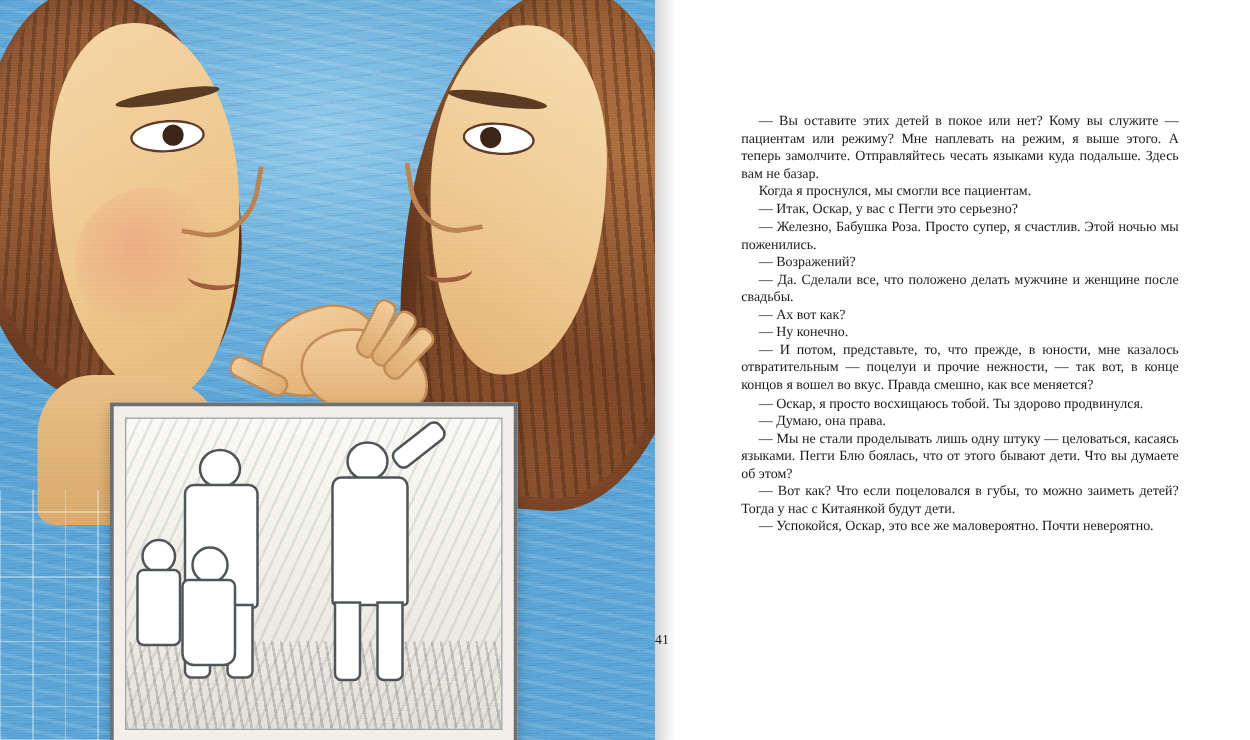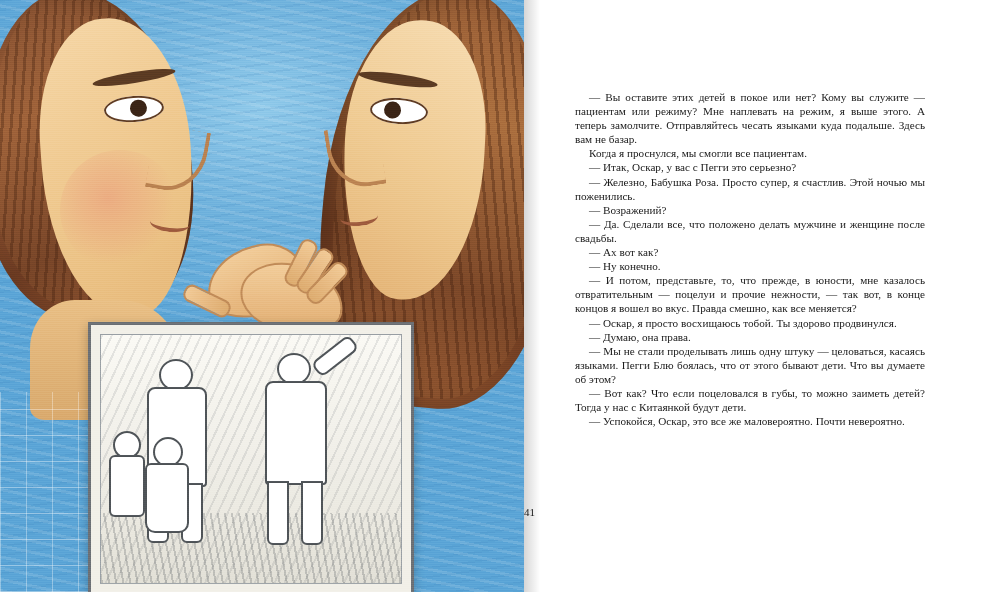--- a/index.html
+++ b/index.html
@@ -261,21 +261,21 @@
   }
   
   .text-page {
     position: relative;
     width: 476px;
     height: 592px;
     background: #ffffff;
   }
   .text-block {
     position: absolute;
-    left: 51px;
+    left: 69px;
     top: 90px;
     width: 350px;
     font-size: 11.2px;
     line-height: 14.1px;
     color: #1a1a1a;
     text-align: justify;
     text-justify: inter-word;
     hyphens: auto;
   }
   .text-block p {

